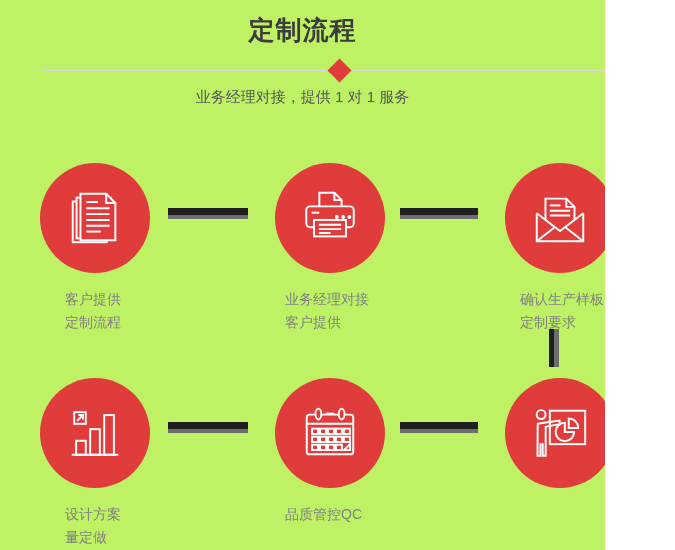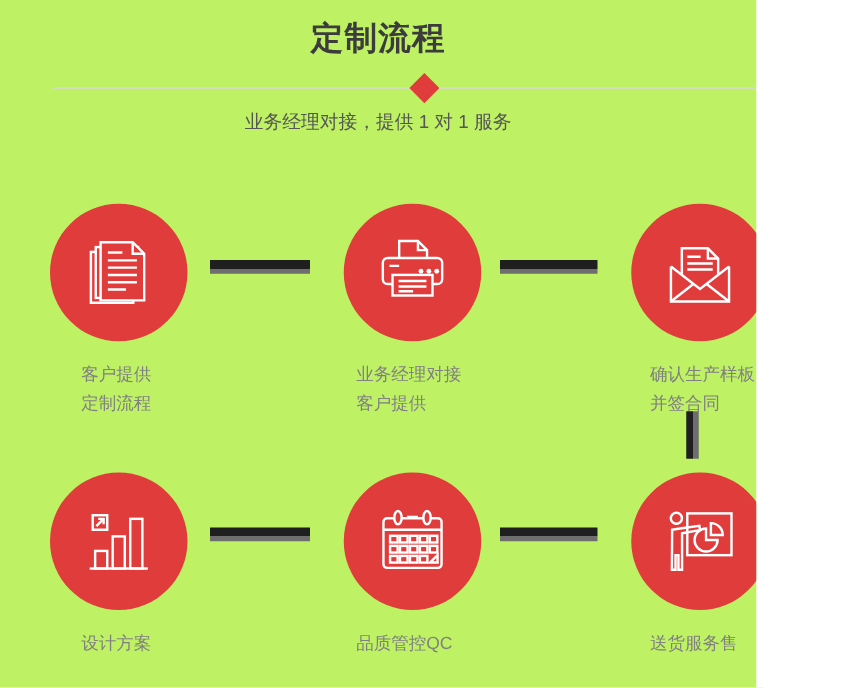--- a/index.html
+++ b/index.html
@@ -99,40 +99,41 @@
           <path d="M21.5 24.5 h21 M21.5 29.5 h21"></path>
           <path d="M8 27 L32 45.5 L56 27 L56 56 L8 56 Z" fill="#e03c3c" stroke="none"></path>
           <path d="M8 27 L32 45.5 L56 27"></path>
           <path d="M8 27 V56 H56 V27"></path>
           <path d="M8 56 L26.5 41.5 M56 56 L37.5 41.5"></path>
         </g>
       </svg>
     </div>
     <div class="label">
       <div>确认生产样板</div>
-      <div>并签合同</div>
+      <div>定制要求</div>
     </div>
   </div>
 
   <div class="step s4">
     <div class="circle">
       <svg viewBox="0 0 64 64" width="62" height="62">
         <g fill="none" stroke="#fff" stroke-width="2">
           <path d="M8 54.5 H56"></path>
           <rect x="12.5" y="40" width="10" height="14.5"></rect>
           <rect x="27" y="28" width="10" height="26.5"></rect>
           <rect x="41.5" y="13.5" width="10" height="41"></rect>
           <rect x="10.5" y="10.5" width="12" height="12"></rect>
           <path d="M13.5 19.5 L19.5 13.5"></path>
           <path d="M15 13.5 h4.5 v4.5"></path>
         </g>
       </svg>
     </div>
     <div class="label">
       <div>设计方案</div>
+      <div>量定做</div>
     </div>
   </div>
 
   <div class="step s5">
     <div class="circle">
       <svg viewBox="0 0 64 64" width="62" height="62">
         <g fill="none" stroke="#fff" stroke-width="2">
           <rect x="8" y="13" width="48" height="41" rx="3"></rect>
           <path d="M8 22.5 H56"></path>
           <path d="M27.5 12 H36.5"></path>
@@ -169,21 +170,20 @@
         <g fill="none" stroke="#fff" stroke-width="2">
           <rect x="21.5" y="9" width="36.5" height="34.5"></rect>
           <path d="M37 21.5 A9.5 9.5 0 1 0 46.5 31 L37 31 Z"></path>
           <path d="M41 17 A9.8 9.8 0 0 1 50.8 26.8 L41 26.8 Z"></path>
           <circle cx="12.5" cy="13" r="4.6"></circle>
           <path d="M9 22.5 L15.5 21.5 L31.5 19.2 L32 22.8 L17.2 25.5 L17.2 55.5 L14.2 55.5 L14.2 43.5 L11.8 43.5 L11.8 55.5 L8.8 55.5 Z"></path>
         </g>
       </svg>
     </div>
     <div class="label">
-      <div>送货服务售</div>
     </div>
   </div>
 
   <div id="conn1" class="conn-h"></div>
   <div id="conn2" class="conn-h"></div>
   <div id="conn5" class="conn-v"></div>
   <div id="conn3" class="conn-h"></div>
   <div id="conn4" class="conn-h"></div>
 
 </div>

